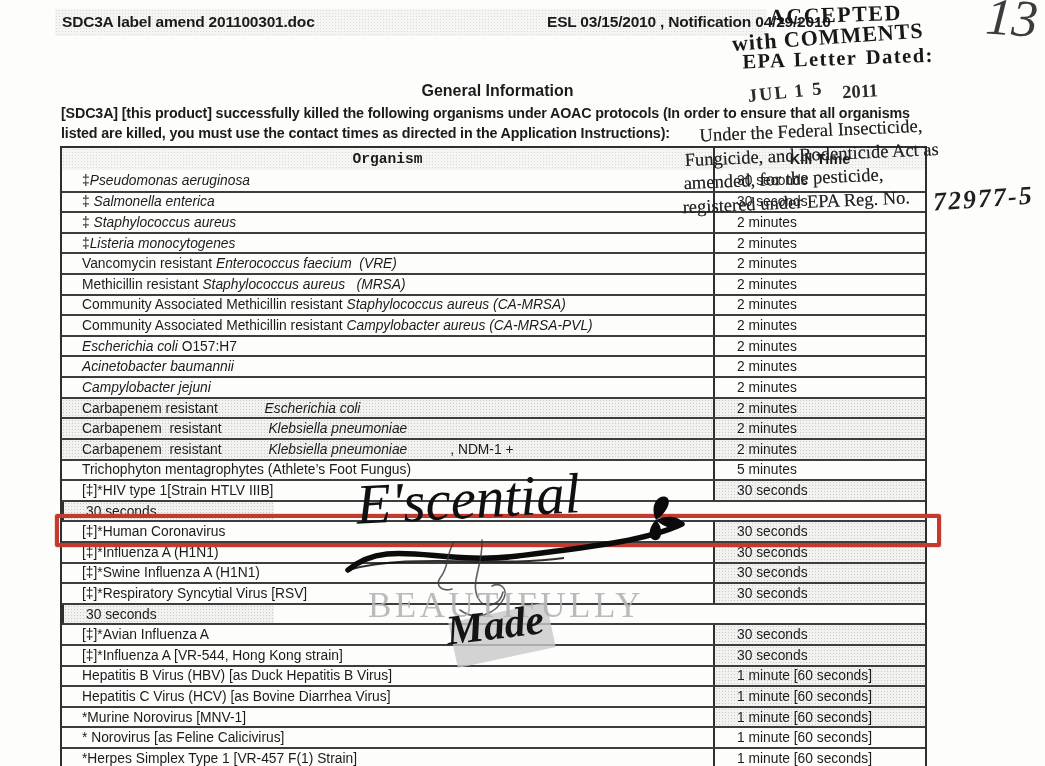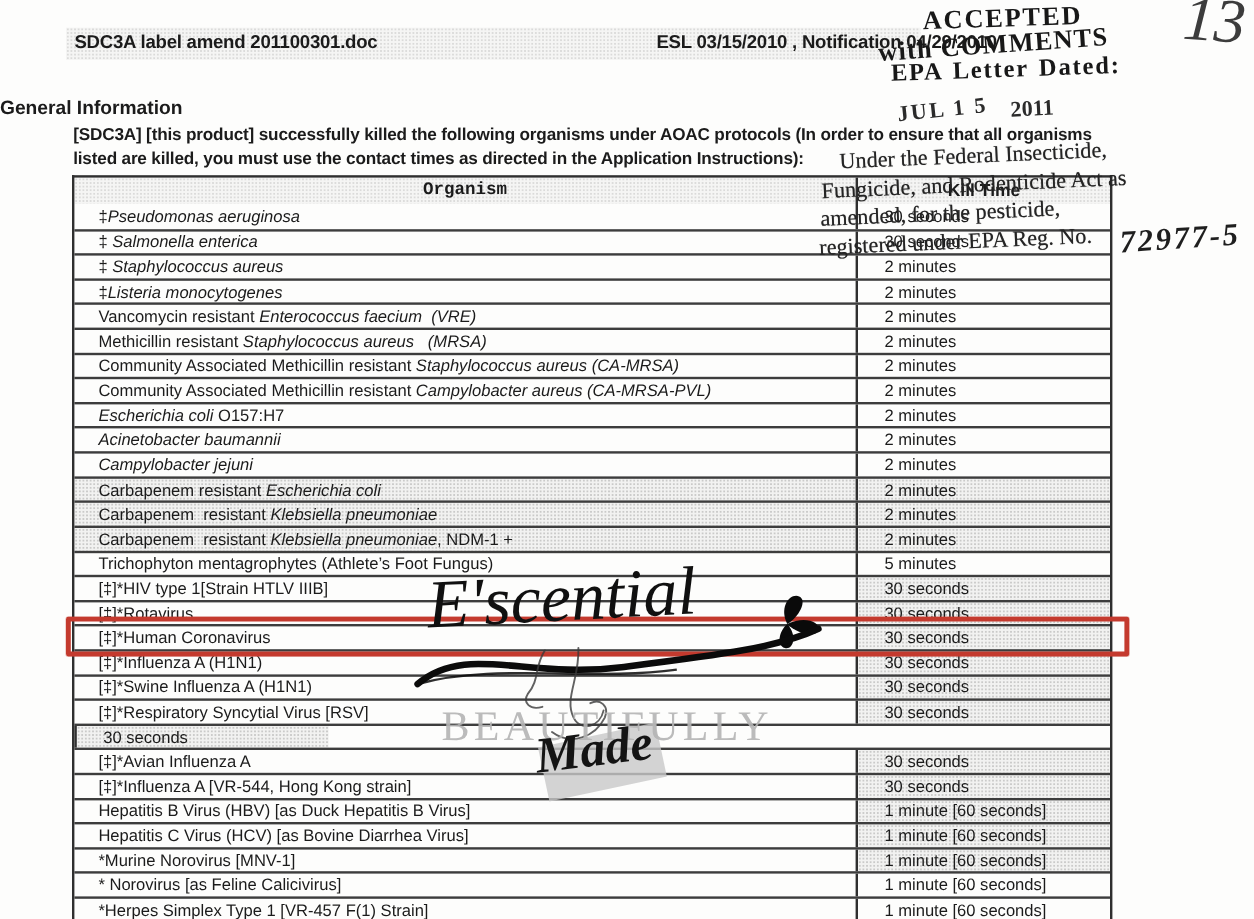--- a/index.html
+++ b/index.html
@@ -1,34 +1,34 @@
 <!DOCTYPE html>
 <html><head>
 <meta charset="utf-8">
 <style>
   html,body{margin:0;padding:0;width:1045px;height:766px;overflow:hidden;
     background:#fdfdfc;color:#1b1b1b;font-family:"Liberation Sans",sans-serif;}
   .abs{position:absolute;}
   
   .noisy{background-color:rgba(0,0,0,0.045);
     background-image:radial-gradient(rgba(40,40,40,0.20) 0.8px, transparent 0.9px);
-    background-size:3px 3px;}
+    background-size:3px 3px;gap:43px;}
   .noisy-light{background-color:rgba(0,0,0,0.03);
     background-image:radial-gradient(rgba(40,40,40,0.13) 0.8px, transparent 0.9px);
     background-size:3px 3px;}
 
   
-  .doc-header{position:absolute;top:9px;left:55px;width:712px;height:27px;margin-top:14px;}
+  .doc-header{position:absolute;top:9px;left:55px;width:712px;height:27px;}
   .doc-header-left{position:absolute;left:7px;top:4px;font-size:15.5px;font-weight:600;letter-spacing:-0.2px;}
   .doc-header-right{position:absolute;left:492px;top:4px;font-size:15.5px;font-weight:600;letter-spacing:-0.2px;white-space:nowrap;}
 
   .page-num{position:absolute;left:986px;top:-12px;font-family:"Liberation Serif",serif;
     font-style:italic;font-size:52px;color:#3c3c3c;transform:rotate(4deg);z-index:12;}
 
-  .title{position:absolute;top:82px;left:0;width:995px;font-size:16px;font-weight:bold;}
+  .title{position:absolute;top:82px;left:0;width:995px;text-align:center;font-size:16px;font-weight:bold;}
   .intro{position:absolute;top:104px;left:61px;font-size:14.3px;font-weight:bold;line-height:19.5px;letter-spacing:-0.15px;white-space:nowrap;}
 
   
   .ktable{position:absolute;top:146px;left:60px;width:867px;border:2px solid #2f2f2f;border-bottom:none;
     box-sizing:border-box;z-index:1;background:transparent;}
   .tr{display:flex;height:20.62px;border-top:2px solid #3d3d3d;box-sizing:border-box;}
   .tr:first-child{border-top:none;}
   .tr.thead{height:22px;font-weight:bold;}
   .td{display:flex;align-items:center;font-size:13.8px;box-sizing:border-box;overflow:hidden;}
   .td.org{flex:1;padding-left:20px;}
@@ -196,23 +196,20 @@
         </div>
         <div class="td time">5 minutes</div>
       </div>
       <div class="tr">
         <div class="td org">
           <span>[‡]*HIV type 1[Strain HTLV IIIB]</span>
         </div>
         <div class="td time noisy">30 seconds</div>
       </div>
       <div class="tr">
-        <div class="td org">
-          <span>[‡]*Rotavirus</span>
-        </div>
         <div class="td time noisy">30 seconds</div>
       </div>
       <div class="tr">
         <div class="td org">
           <span>[‡]*Human Coronavirus</span>
         </div>
         <div class="td time noisy">30 seconds</div>
       </div>
       <div class="tr">
         <div class="td org">

